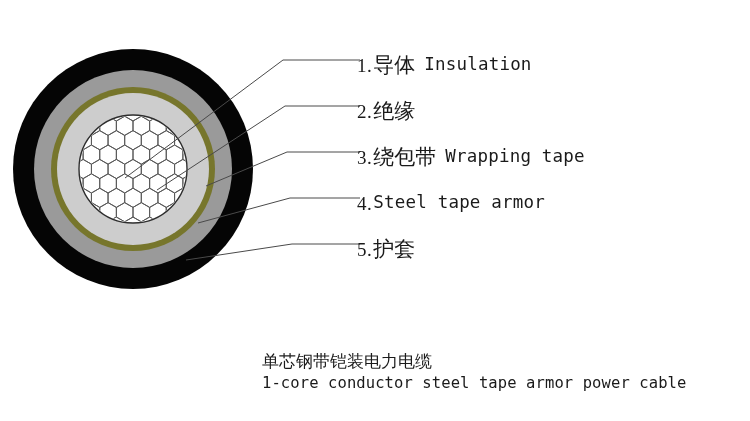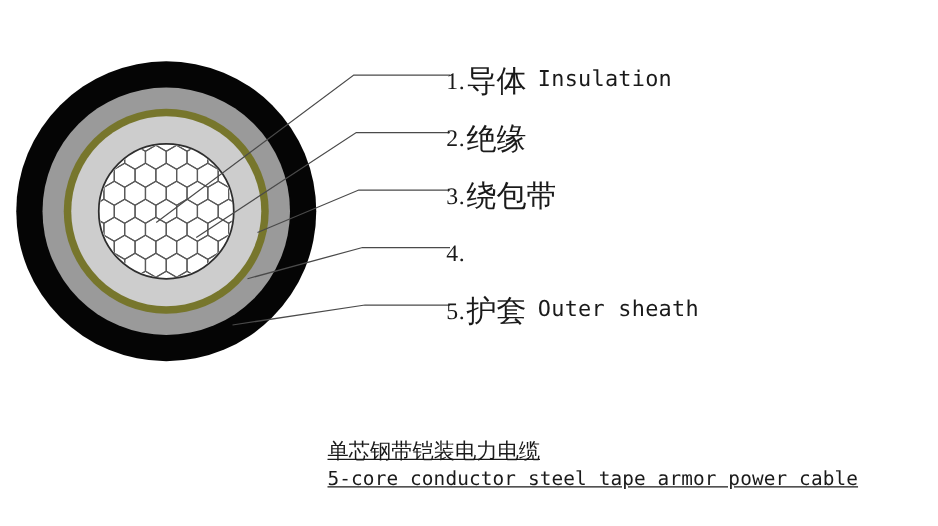--- a/index.html
+++ b/index.html
@@ -48,38 +48,37 @@
   }
   .legend-index {
     font-family: "Liberation Serif", "DejaVu Serif", serif;
     font-size: 19px;
     line-height: 1;
     letter-spacing: 0.5px;
     margin-right: 1px;
   }
   .legend-cn {
     font-family: "DejaVu Sans", "Liberation Sans", sans-serif;
-    font-size: 24px;
+    font-size: 21px;
     line-height: 1;
     margin-right: 9px;
   }
   .legend-en {
     font-family: "DejaVu Sans Mono", "Liberation Mono", monospace;
     font-size: 17.5px;
     line-height: 1;
     letter-spacing: 0.2px;
   }
 
   
   #caption {
     position: absolute;
     left: 262px;
     top: 350px;
     width: 480px;
-    text-decoration: underline;
   }
   .caption-cn {
     font-family: "DejaVu Sans", "Liberation Sans", sans-serif;
     font-size: 17px;
     line-height: 22px;
     color: #1a1a1a;
     white-space: nowrap;
   }
   .caption-en {
     font-family: "DejaVu Sans Mono", "Liberation Mono", monospace;
@@ -197,32 +196,33 @@
     </div>
 
     <div class="legend-row">
       <span class="legend-index">2.</span>
       <span class="legend-cn">绝缘</span>
     </div>
 
     <div class="legend-row">
       <span class="legend-index">3.</span>
       <span class="legend-cn">绕包带</span>
+      <span class="legend-en">Wrapping tape</span>
     </div>
 
     <div class="legend-row">
       <span class="legend-index">4.</span>
+      <span class="legend-en">Steel tape armor</span>
     </div>
 
     <div class="legend-row">
       <span class="legend-index">5.</span>
       <span class="legend-cn">护套</span>
-      <span class="legend-en">Outer sheath</span>
     </div>
 
   </div>
 
   <div id="caption">
     <div class="caption-cn">单芯钢带铠装电力电缆</div>
-    <div class="caption-en">5-core conductor steel tape armor power cable</div>
+    <div class="caption-en">1-core conductor steel tape armor power cable</div>
   </div>
 
 </div>
 
 </body></html>

